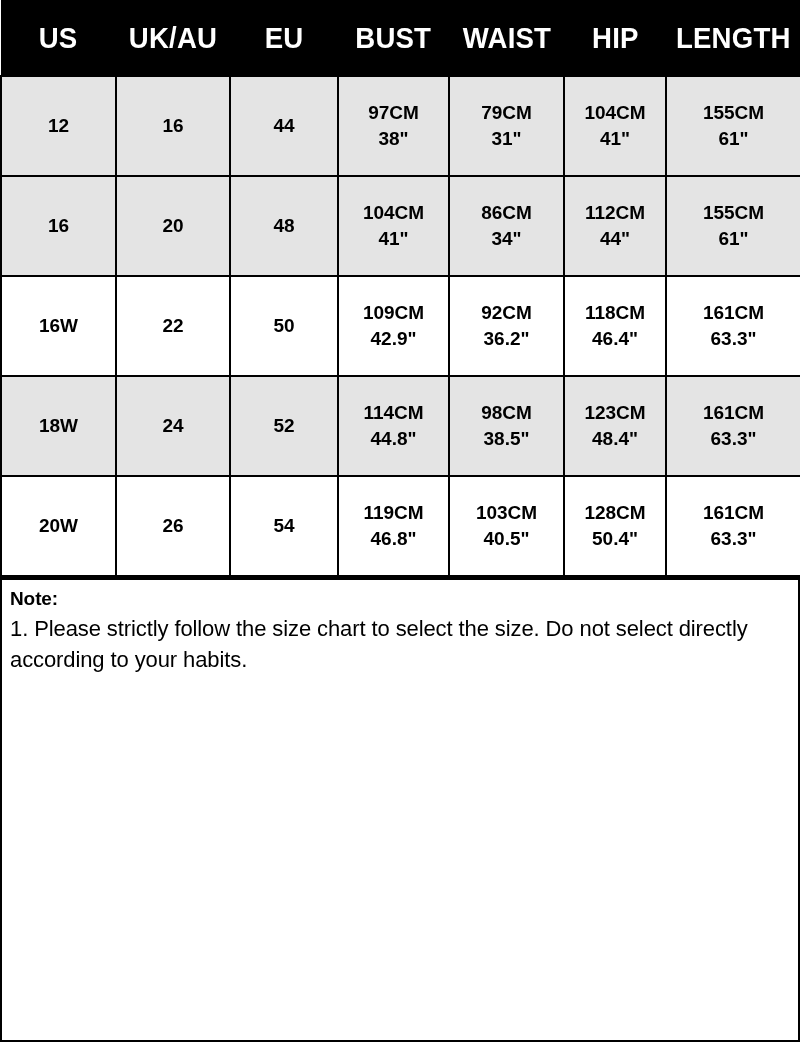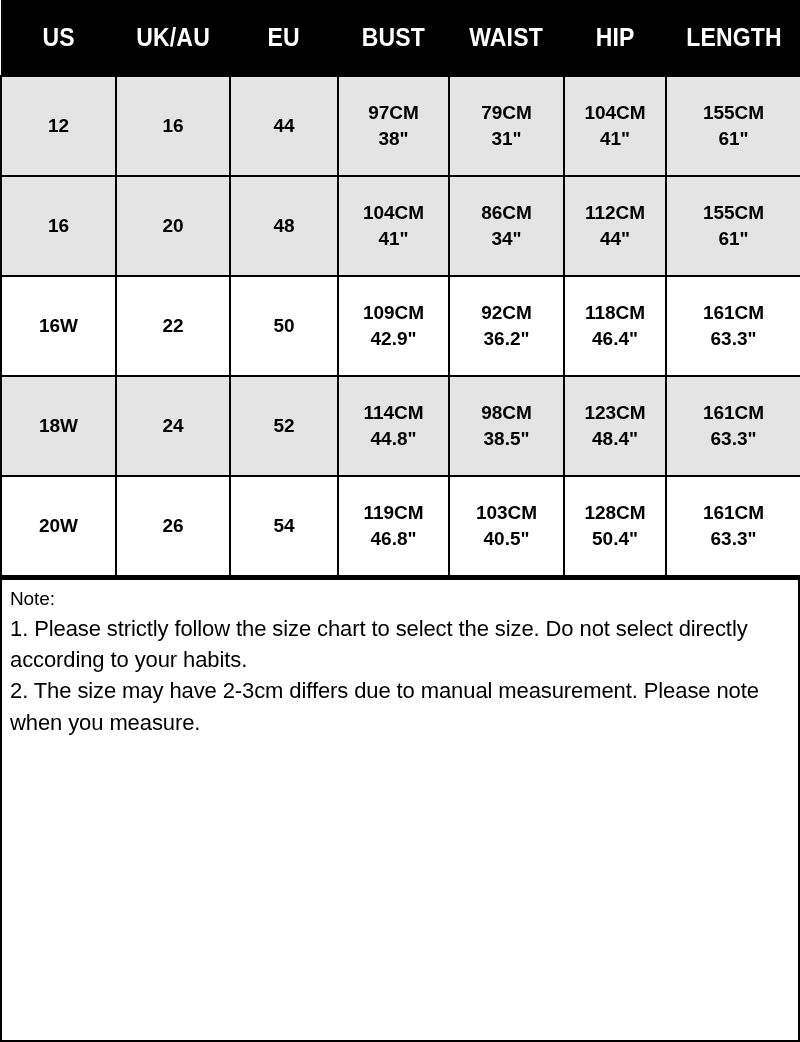--- a/index.html
+++ b/index.html
@@ -37,21 +37,21 @@
   .size-table col.c-eu      { width: 108px; }
   .size-table col.c-bust    { width: 111px; }
   .size-table col.c-waist   { width: 115px; }
   .size-table col.c-hip     { width: 102px; }
   .size-table col.c-length  { width: 135px; }
 
   thead th {
     background: #000000;
     color: #ffffff;
     height: 75px;
-    font-size: 25px;
+    font-size: 30px;
     font-weight: bold;
     letter-spacing: 0.2px;
     text-align: center;
     vertical-align: middle;
     padding: 0;
     border: 0;
     font-stretch: condensed;
     transform-origin: center;
   }
   thead th .hdr-txt {
@@ -88,21 +88,21 @@
     width: 800px;
     flex: 1 1 auto;
     border: 2px solid #000000;
     border-top: 3px solid #000000;
     padding: 6px 10px 4px 8px;
     background: #ffffff;
     overflow: hidden;
   }
   .note-line {
     font-size: 19px;
-    font-weight: normal;
+    font-weight: bold;
     color: #000000;
     line-height: 1.42;
     letter-spacing: -0.1px;
     white-space: nowrap;
   }
   .note-para {
     font-size: 22px;
     font-weight: normal;
     color: #000000;
     line-height: 1.42;
@@ -249,16 +249,15 @@
       </tr>
 
 
 
     </tbody>
   </table>
 
   <div class="note-box">
     <div class="note-line">Note:</div>
     <div class="note-para">1. Please strictly follow the size chart  to select the size. Do not select directly according to your habits.</div>
-    <div class="note-para">2. The size may have 2-3cm differs due to manual measurement. Please note when you measure.</div>
   </div>
 
 </div>
 
 </body></html>

